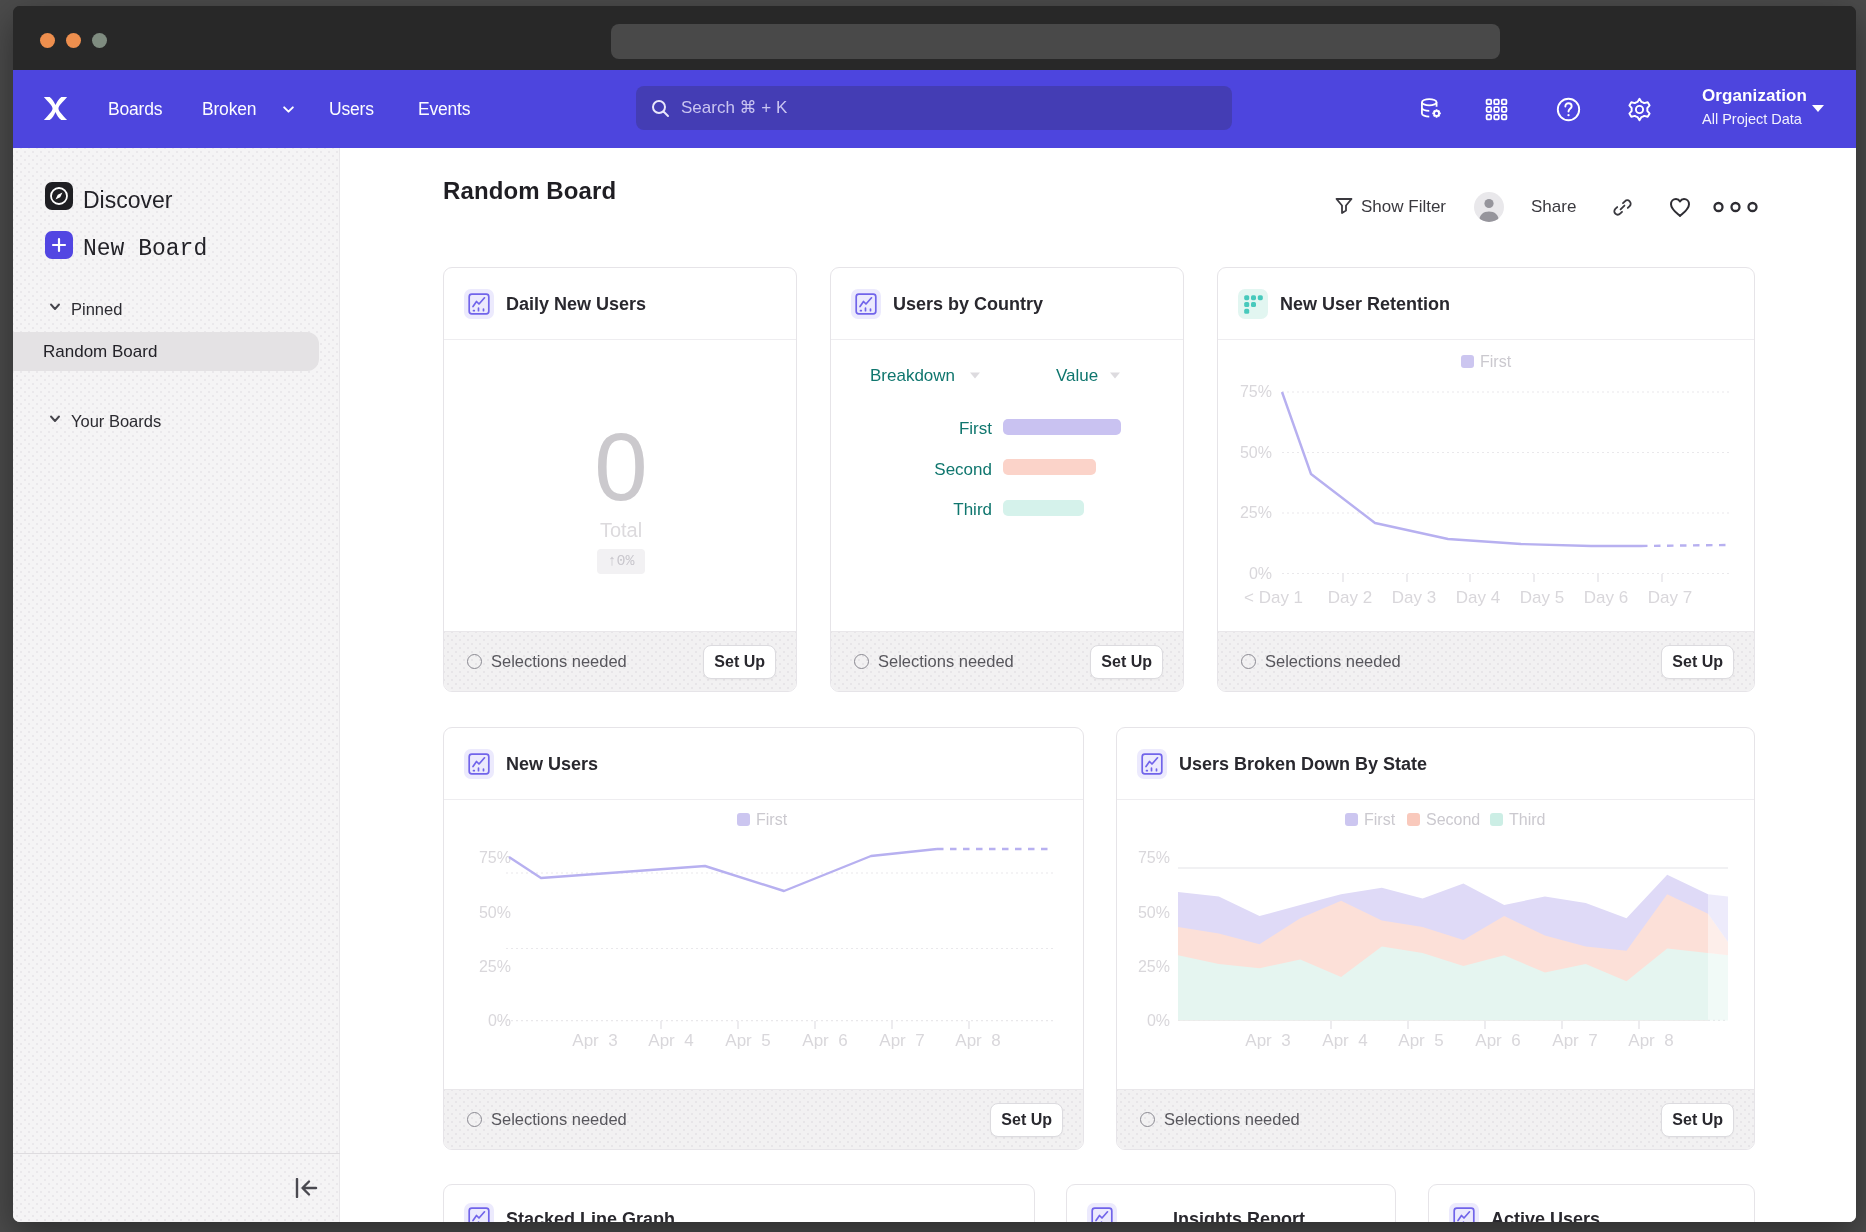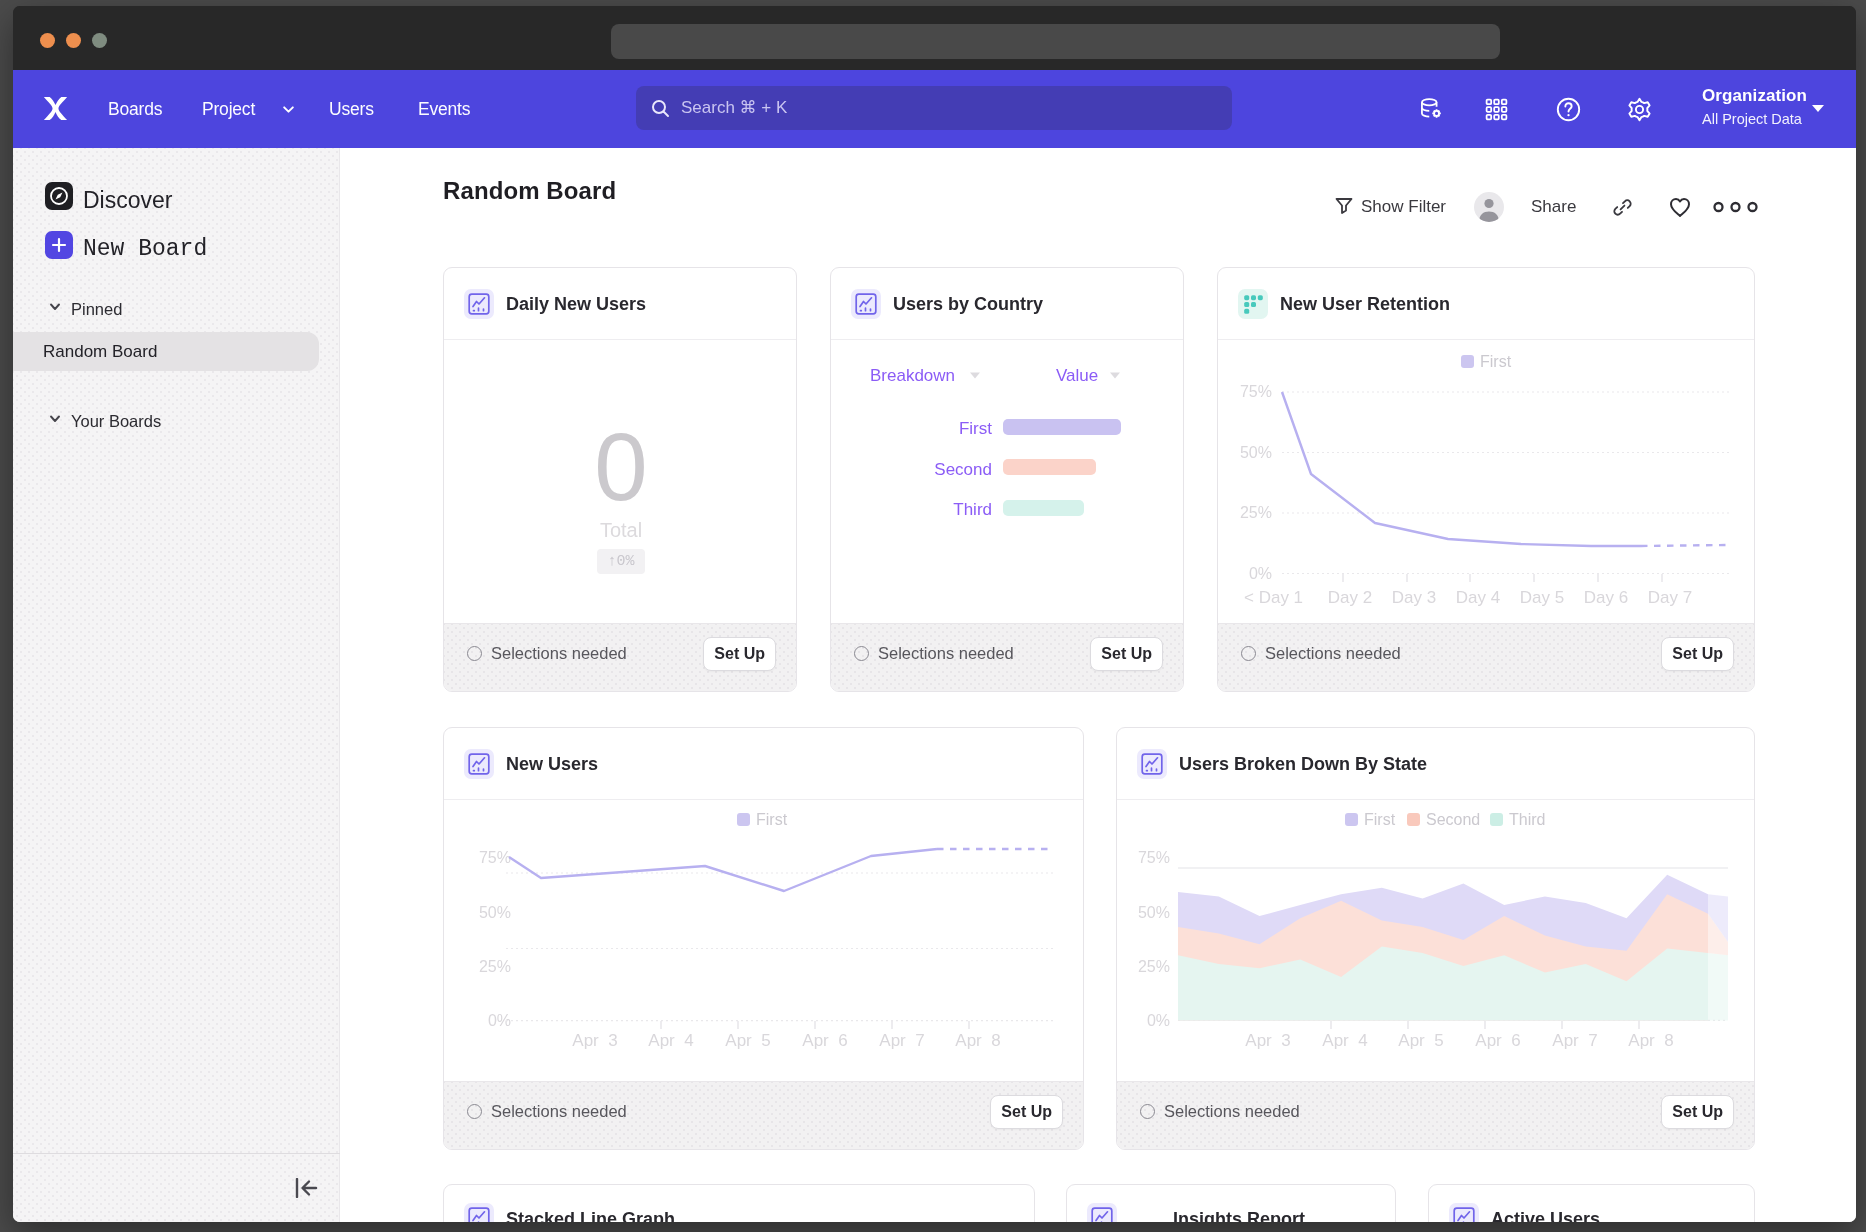--- a/index.html
+++ b/index.html
@@ -40,50 +40,50 @@
   h1 { position:absolute; left:103px; top:29px; font-size:24px; font-weight:700; color:#1f1e23;
     letter-spacing:0.1px; }
   #subtitle { position:absolute; left:103px; top:67px; font-size:17.5px; color:#7c7b83; }
   .hdricon-text { font-size:17px; font-weight:500; color:#3a393f; }
   .card { position:absolute; background:#fff; border:1px solid #e6e4e8; border-radius:9px; }
   .cardhead-icon { position:absolute; left:20px; top:21px; width:30px; height:30px; border-radius:7px; }
   .cardhead-icon.purple { background:#eceafd; }
   .cardhead-icon.teal { background:#e2f6f1; }
   .cardtitle { position:absolute; left:62px; top:26px; font-size:18px; font-weight:700; color:#29282e; }
   .carddiv { position:absolute; left:0; top:71px; width:100%; height:1px; background:#eeedf0; }
-  .cardfoot { position:absolute; left:0; bottom:0; width:100%; height:68px;
+  .cardfoot { position:absolute; left:0; bottom:0; width:100%; height:60px;
     background-color:#f2f1f2; border-top:1px solid #e9e7ea; border-radius:0 0 8px 8px;
     background-image:radial-gradient(circle, #e7e5e8 0.85px, rgba(0,0,0,0) 1px),
                      radial-gradient(circle, #e7e5e8 0.85px, rgba(0,0,0,0) 1px);
     background-size:8px 8px; background-position:0 0, 4px 4px;padding-left:27px; }
   .selneeded { position:absolute; left:23px; top:22px; width:15px; height:15px;
     border:1.5px solid #8b8a92; border-radius:50%; }
   .selneeded-t { position:absolute; left:47px; top:0; line-height:59px; font-size:16.5px; color:#57565c; }
   .setup { position:absolute; right:20px; top:13px; height:34px; padding:0 10px;
     background:#fff; border:1px solid #dcdbdf; border-radius:8px;
     font-size:16px; font-weight:700; color:#29282e; line-height:32px;
     box-shadow:0 1px 2px rgba(0,0,0,0.04); }
-  .faded { color:#8b5cf6; }
+  .faded { color:#0f766e; }
   svg text { font-family:"Liberation Sans", sans-serif; }
 </style>
 </head>
 <body>
 <div id="window">
   <div id="titlebar">
     <div class="tl" style="left:27px;background:#ee8f4e;"></div>
     <div class="tl" style="left:53px;background:#ee8f4e;"></div>
     <div class="tl" style="left:79px;background:#7f8c80;"></div>
     <div id="urlpill"></div>
   </div>
   <div id="nav">
     <svg class="abs" style="left:30px;top:25px;" width="25" height="27" viewBox="0 0 28 28">
       <path d="M1 1 H7.5 C10.5 3.5 12.6 6.8 14 10.2 C15.4 6.8 17.5 3.5 20.5 1 H27 C21.8 7 17.3 10.8 17.3 14 C17.3 17.2 21.8 21 27 27 H20.5 C17.5 24.5 15.4 21.2 14 17.8 C12.6 21.2 10.5 24.5 7.5 27 H1 C6.2 21 10.7 17.2 10.7 14 C10.7 10.8 6.2 7 1 1 Z" fill="#ffffff"></path>
     </svg>
     <div class="navitem" style="left:95px;">Boards</div>
-    <div class="navitem" style="left:189px;">Project</div>
+    <div class="navitem" style="left:189px;">Broken</div>
     <svg class="abs" style="left:269px;top:35px;" width="13" height="9" viewBox="0 0 12 8">
       <path d="M2 2 L6 6 L10 2" fill="none" stroke="#ffffff" stroke-width="1.8" stroke-linecap="round" stroke-linejoin="round"></path>
     </svg>
     <div class="navitem" style="left:316px;">Users</div>
     <div class="navitem" style="left:405px;">Events</div>
     <div id="search">
       <svg class="abs" style="left:15px;top:13px;" width="19" height="19" viewBox="0 0 19 19">
         <circle cx="8" cy="8" r="6" fill="none" stroke="#e9e7fb" stroke-width="2"></circle>
         <line x1="12.5" y1="12.5" x2="17" y2="17" stroke="#e9e7fb" stroke-width="2" stroke-linecap="round"></line>
       </svg>

